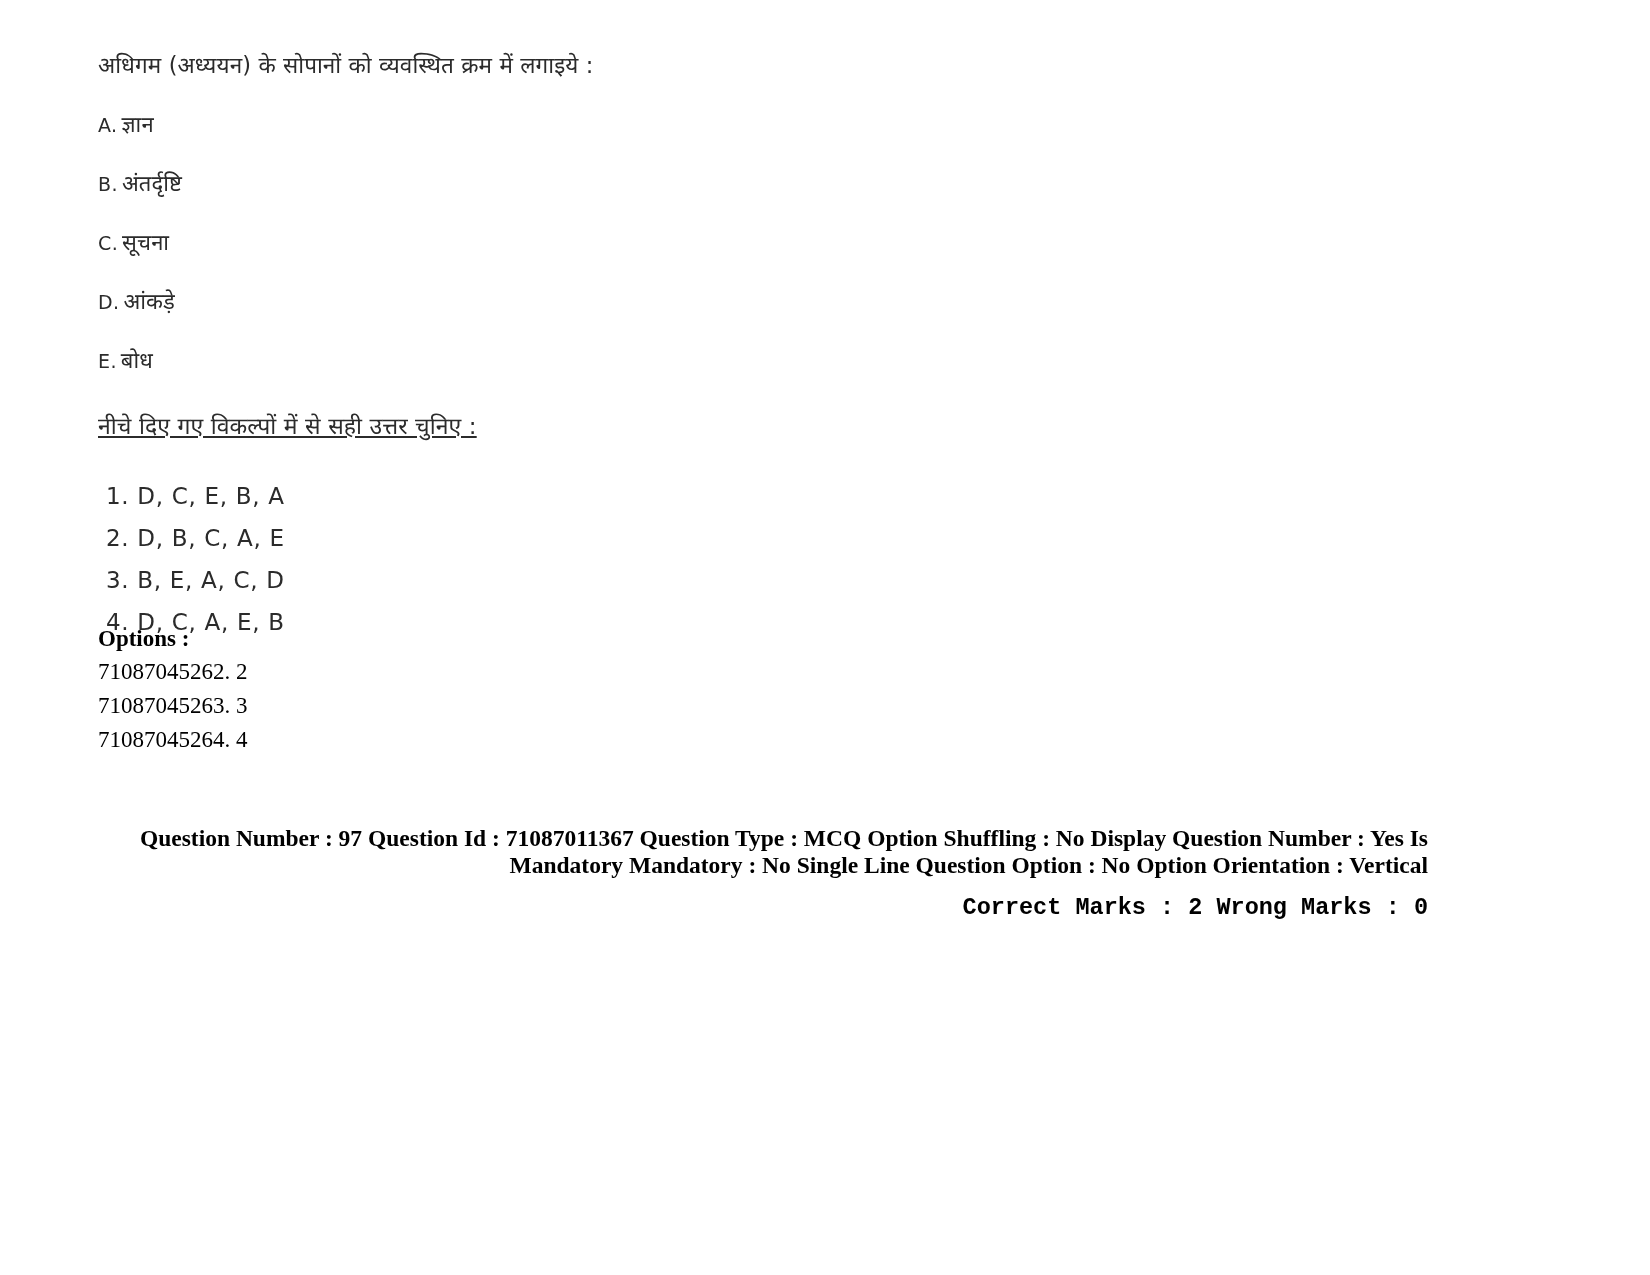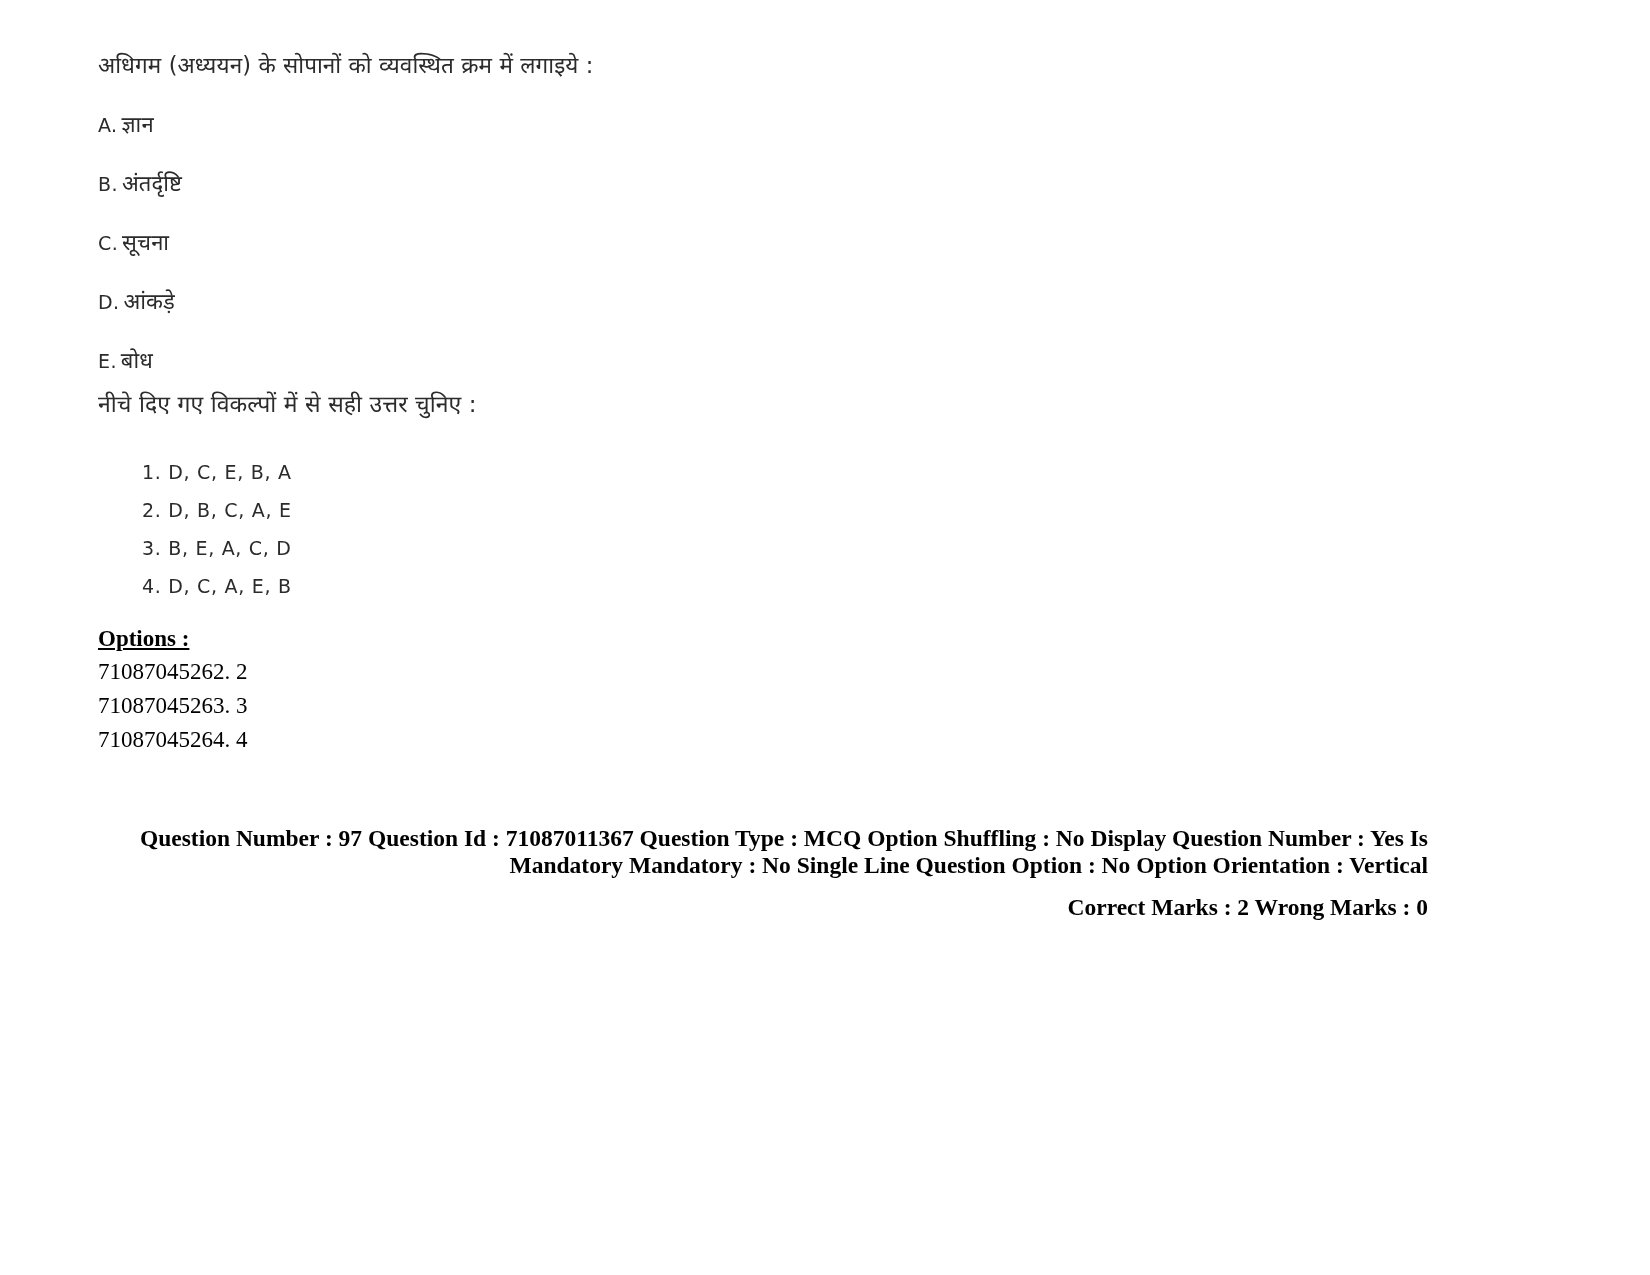--- a/index.html
+++ b/index.html
@@ -63,54 +63,53 @@
     font-size: 19px;
     letter-spacing: .4px;
   }
   .stem-val {
     margin-left: 4px;
   }
 
   .q-choose {
     font-size: 23px;
     line-height: 1;
-    margin-top: 21px;
+    margin-top: 43px;
     white-space: nowrap;
+    text-decoration: underline;
   }
 
   .alt-list {
     list-style: none;
     margin: 0;
     padding: 0 0 0 8px;
   }
   .alt-list li {
-    font-size: 19px;
+    font-size: 23px;
     line-height: 1;
     margin-top: 19px;
     letter-spacing: .7px;
     white-space: nowrap;
-    margin-left: 36px;
   }
   .alt-list li:first-child { margin-top: 47px; }
 
   
   .meta-block {
     position: absolute;
     left: 98px;
     top: 622px;
     width: 1340px;
   }
 
   .options-heading {
     font-family: "Liberation Serif", serif;
     font-weight: bold;
     font-size: 23px;
     line-height: 1.45;
     margin: 0;
-    text-decoration: underline;
   }
 
   .option-ids {
     list-style: none;
     margin: 0;
     padding: 0;
   }
   .option-ids li {
     font-family: "Liberation Serif", serif;
     font-size: 23px;
@@ -127,20 +126,21 @@
   .info-line {
     font-family: "Liberation Serif", serif;
     font-weight: bold;
     font-size: 23.5px;
     line-height: 1.17;
     margin: 0;
     text-align: right;
   }
   .info-line.marks {
     margin-top: 14px;
+    font-family: Liberation Mono, monospace;
   }
 </style>
 </head>
 <body>
 
 <div class="page">
 
   <div class="scan-block">
 
     <div class="scan-text q-stem">अधिगम (अध्ययन) के सोपानों को व्यवस्थित क्रम में लगाइये :</div>

